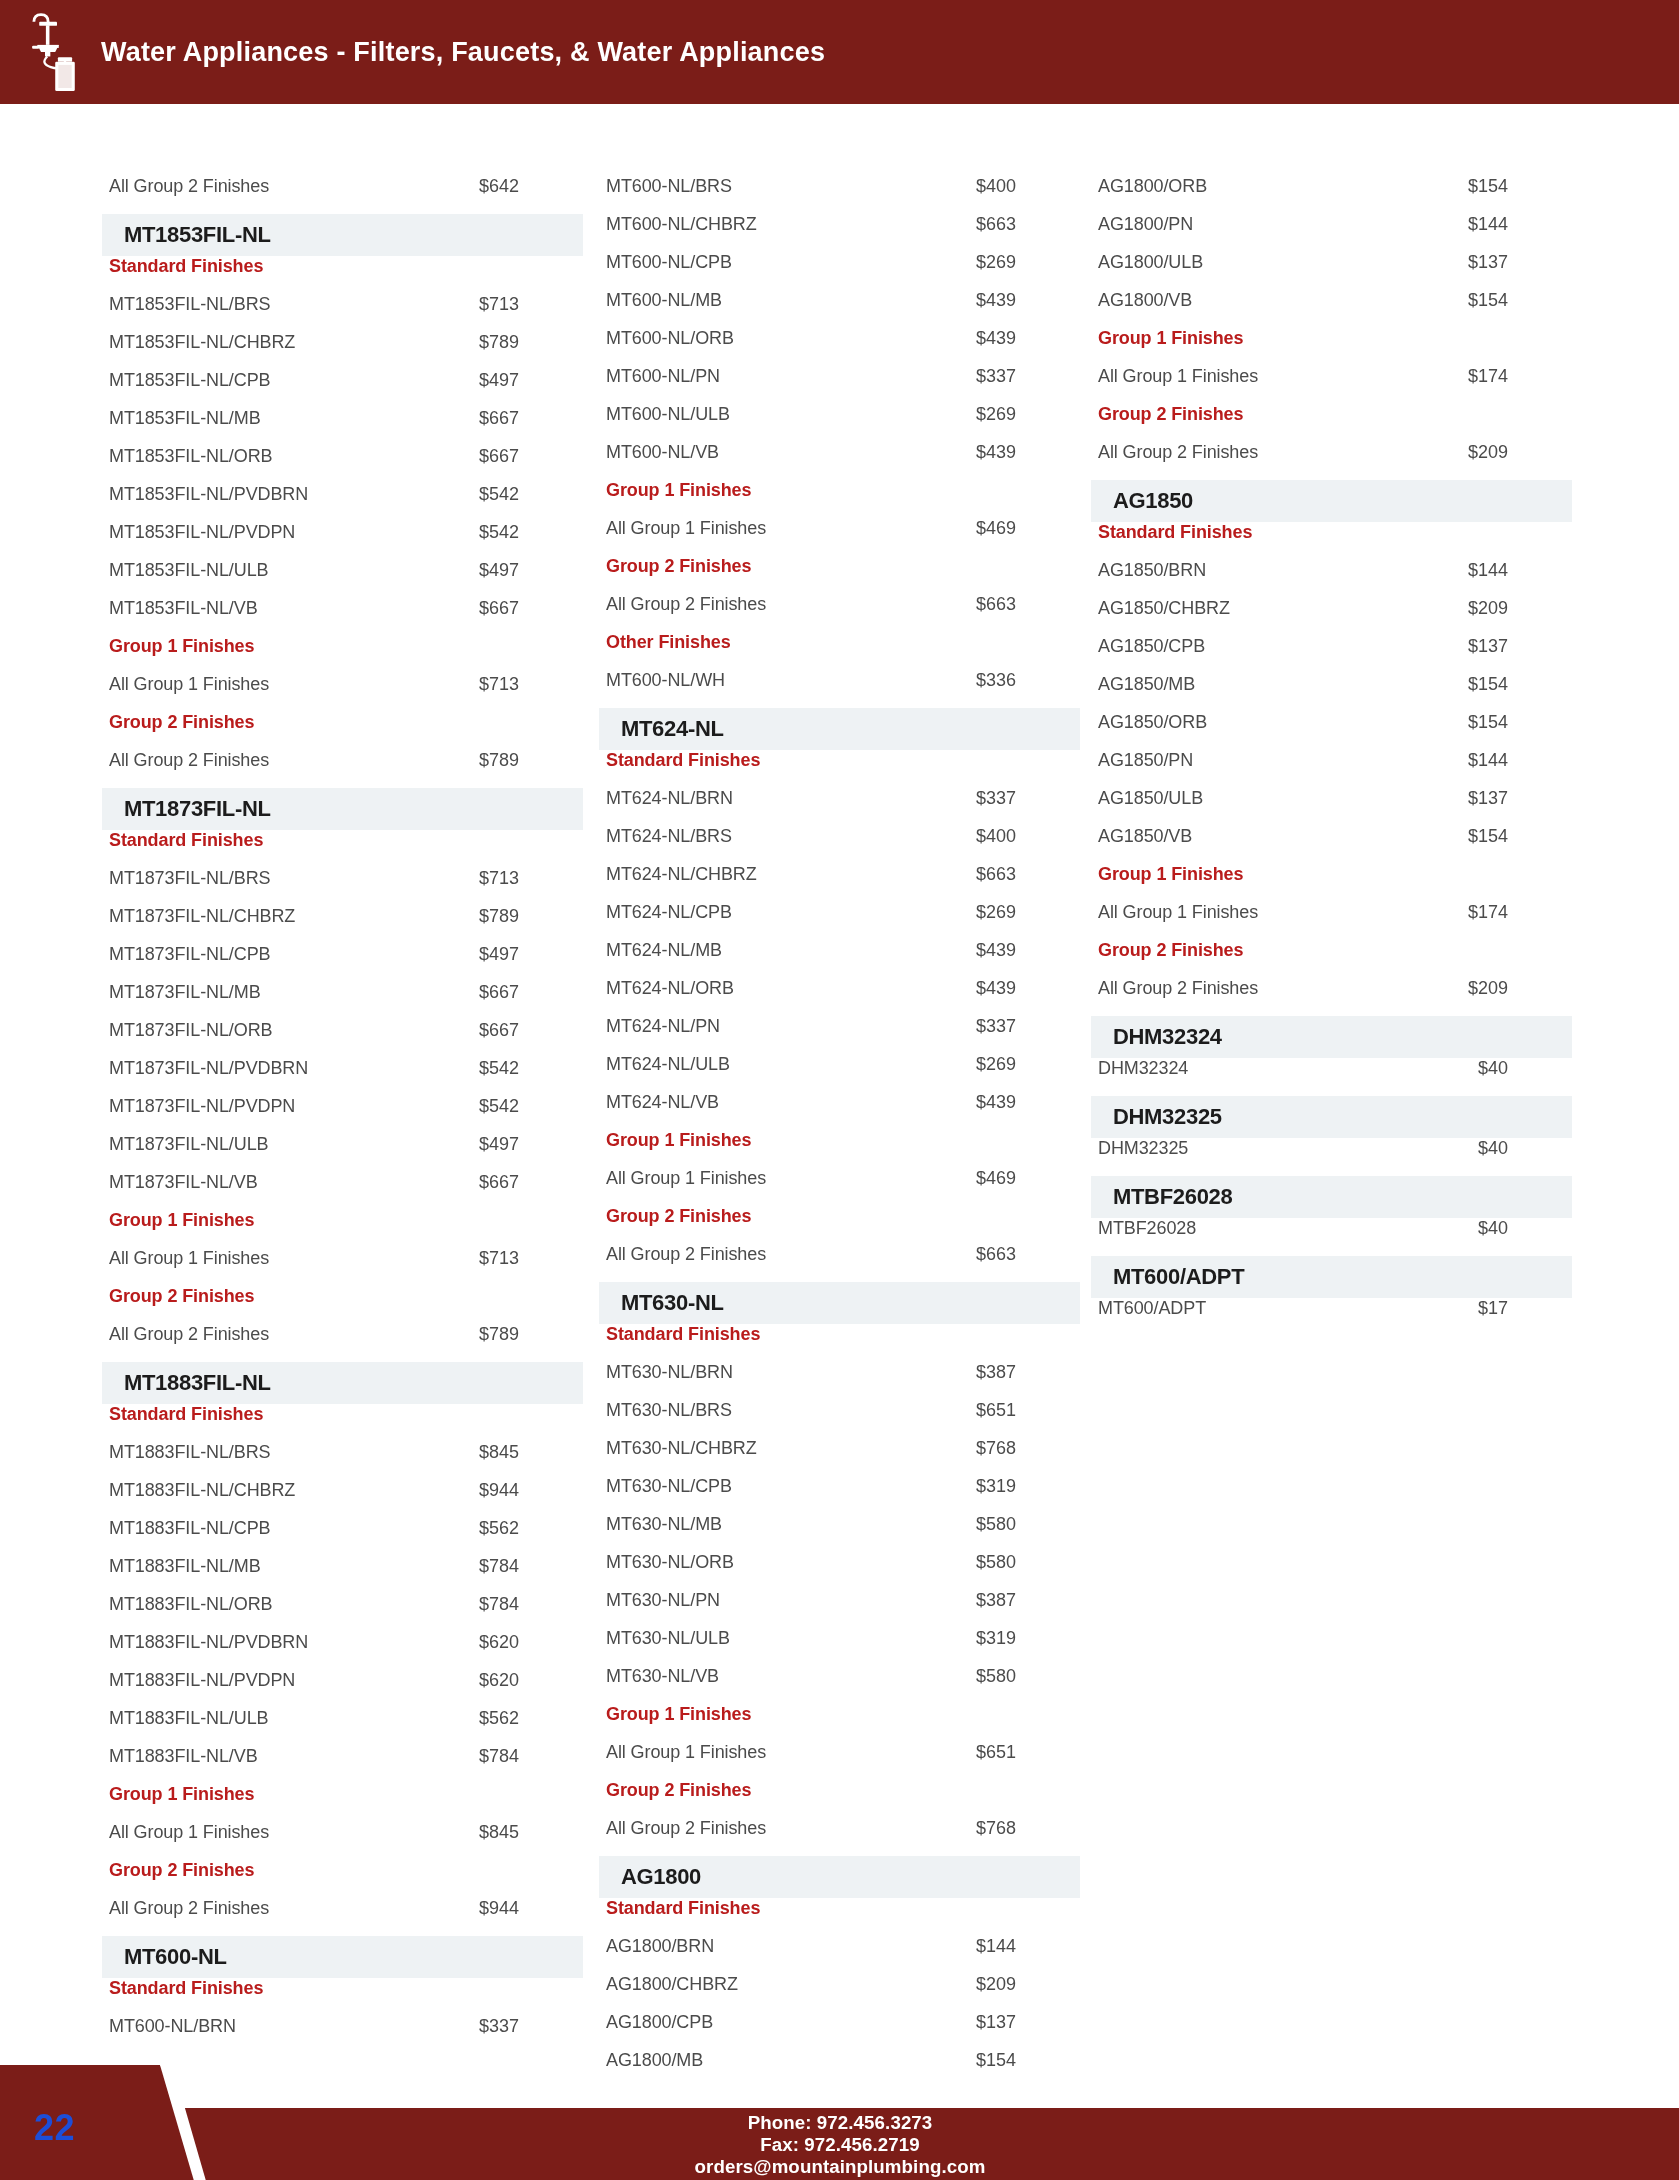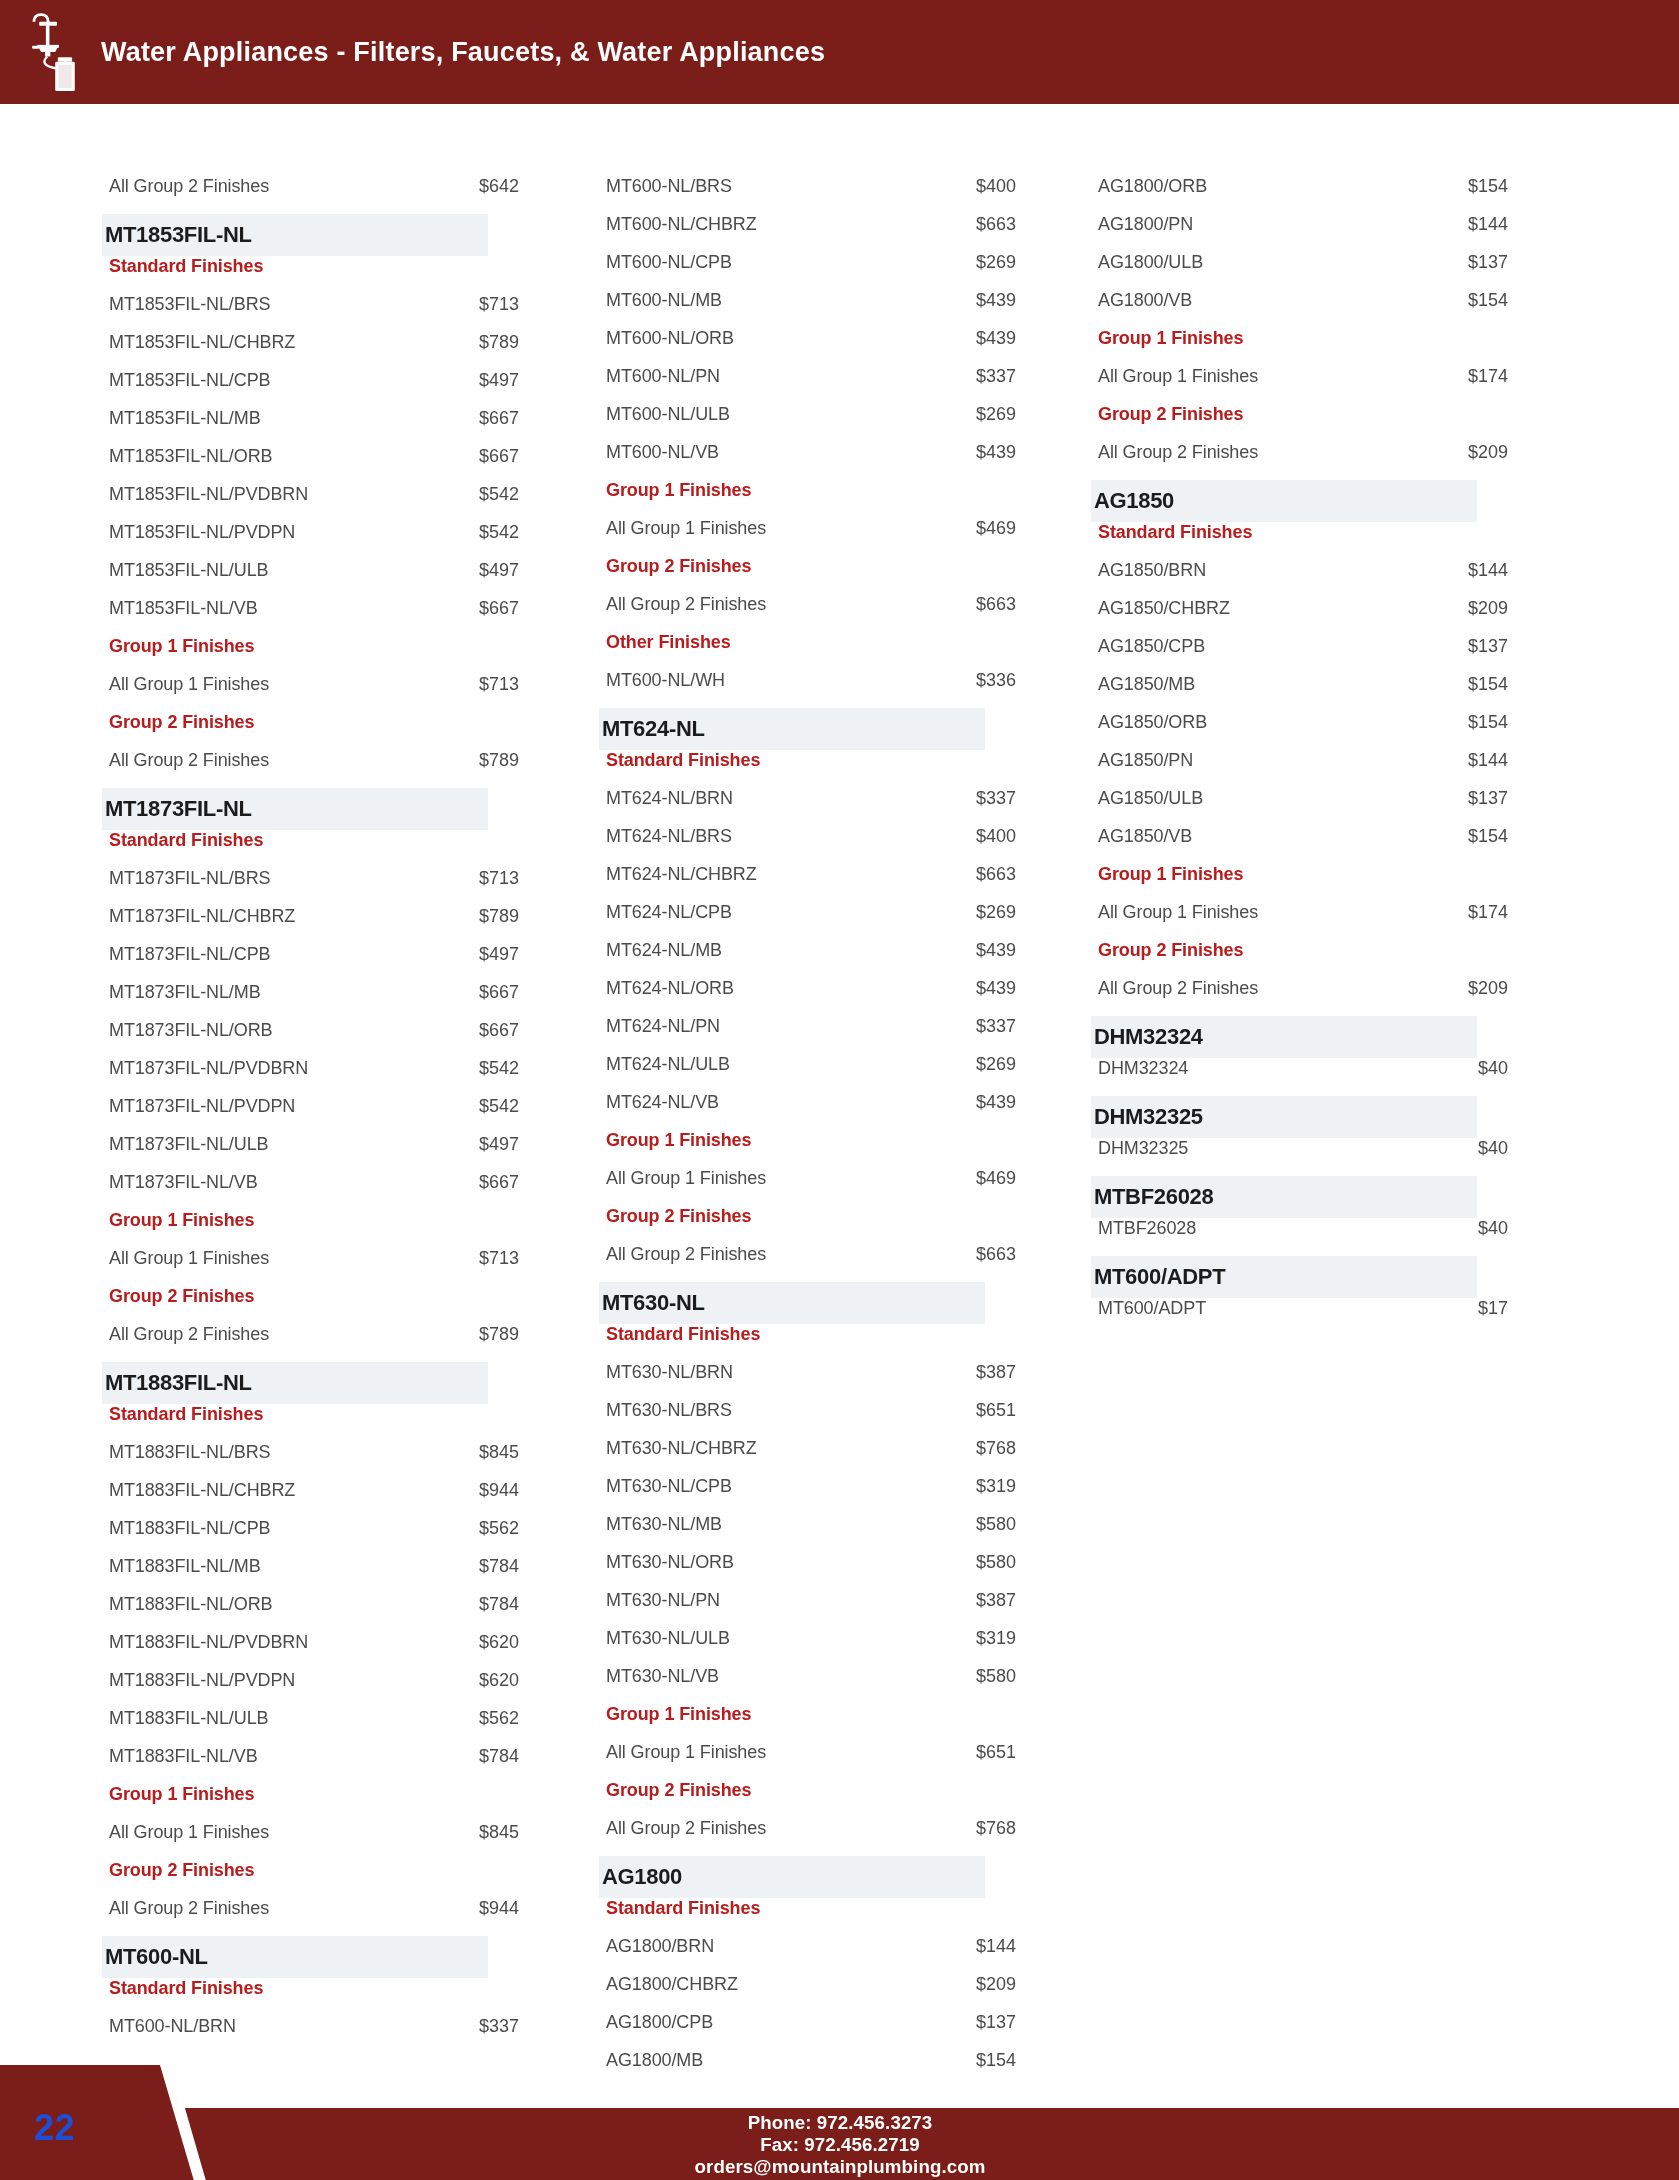--- a/index.html
+++ b/index.html
@@ -99,22 +99,22 @@
     text-align: right;
   }
 
   
   .model-banner {
     height: 42px;
     background: #eef2f4;
     display: flex;
     align-items: center;
     margin-left: -7.1px;
-    padding-left: 3px;
-    width: 386px;
+    padding-left: 22px;
+    width: 481px;
     box-sizing: border-box;
   }
   .model-banner .model-name {
     font-size: 22px;
     font-weight: bold;
     color: #1c1c1c;
     letter-spacing: -0.3px;
   }
 
   

